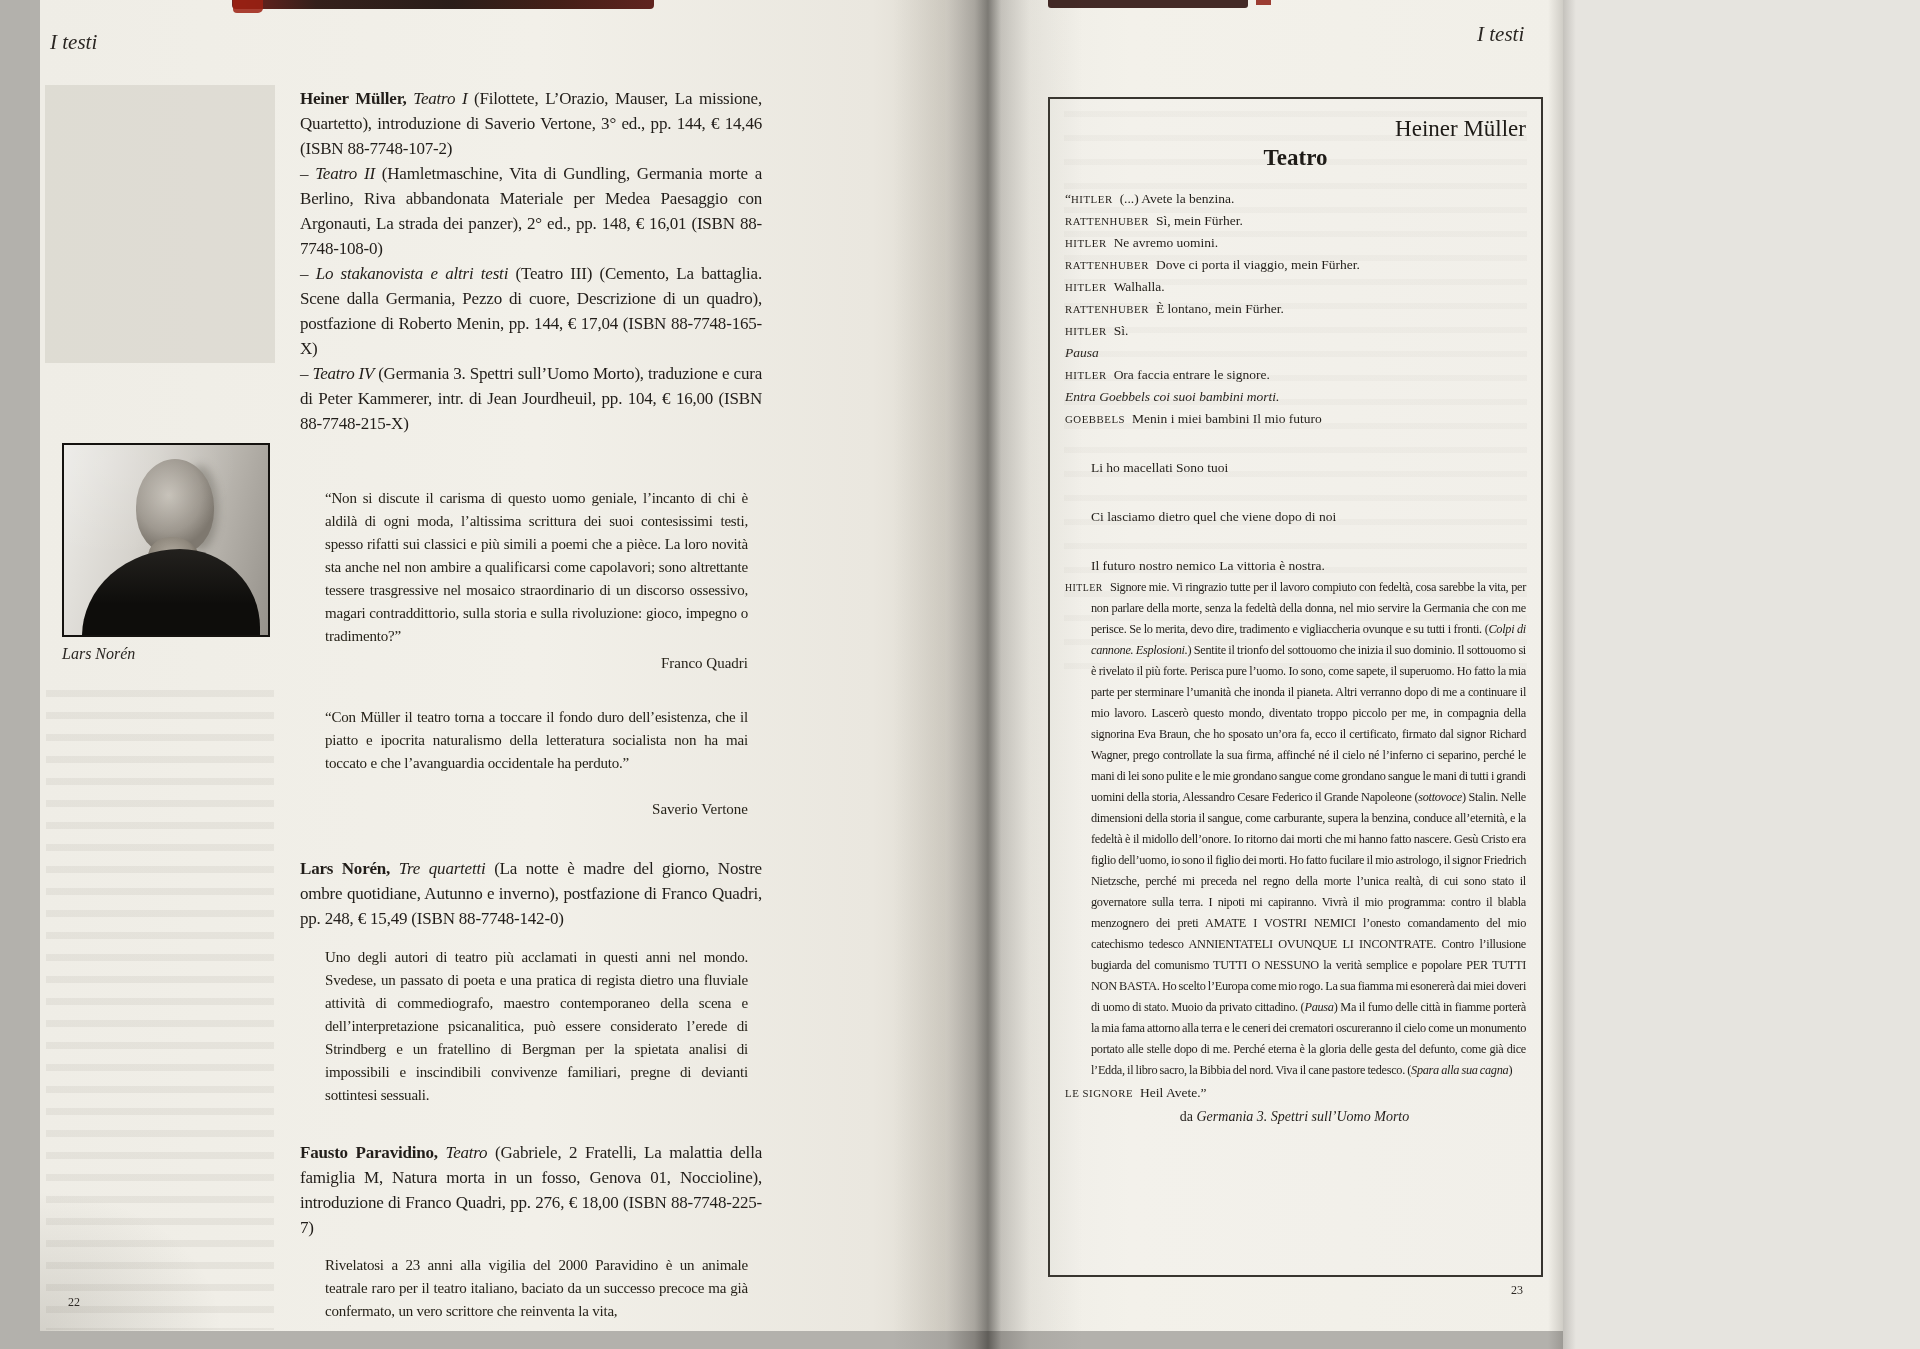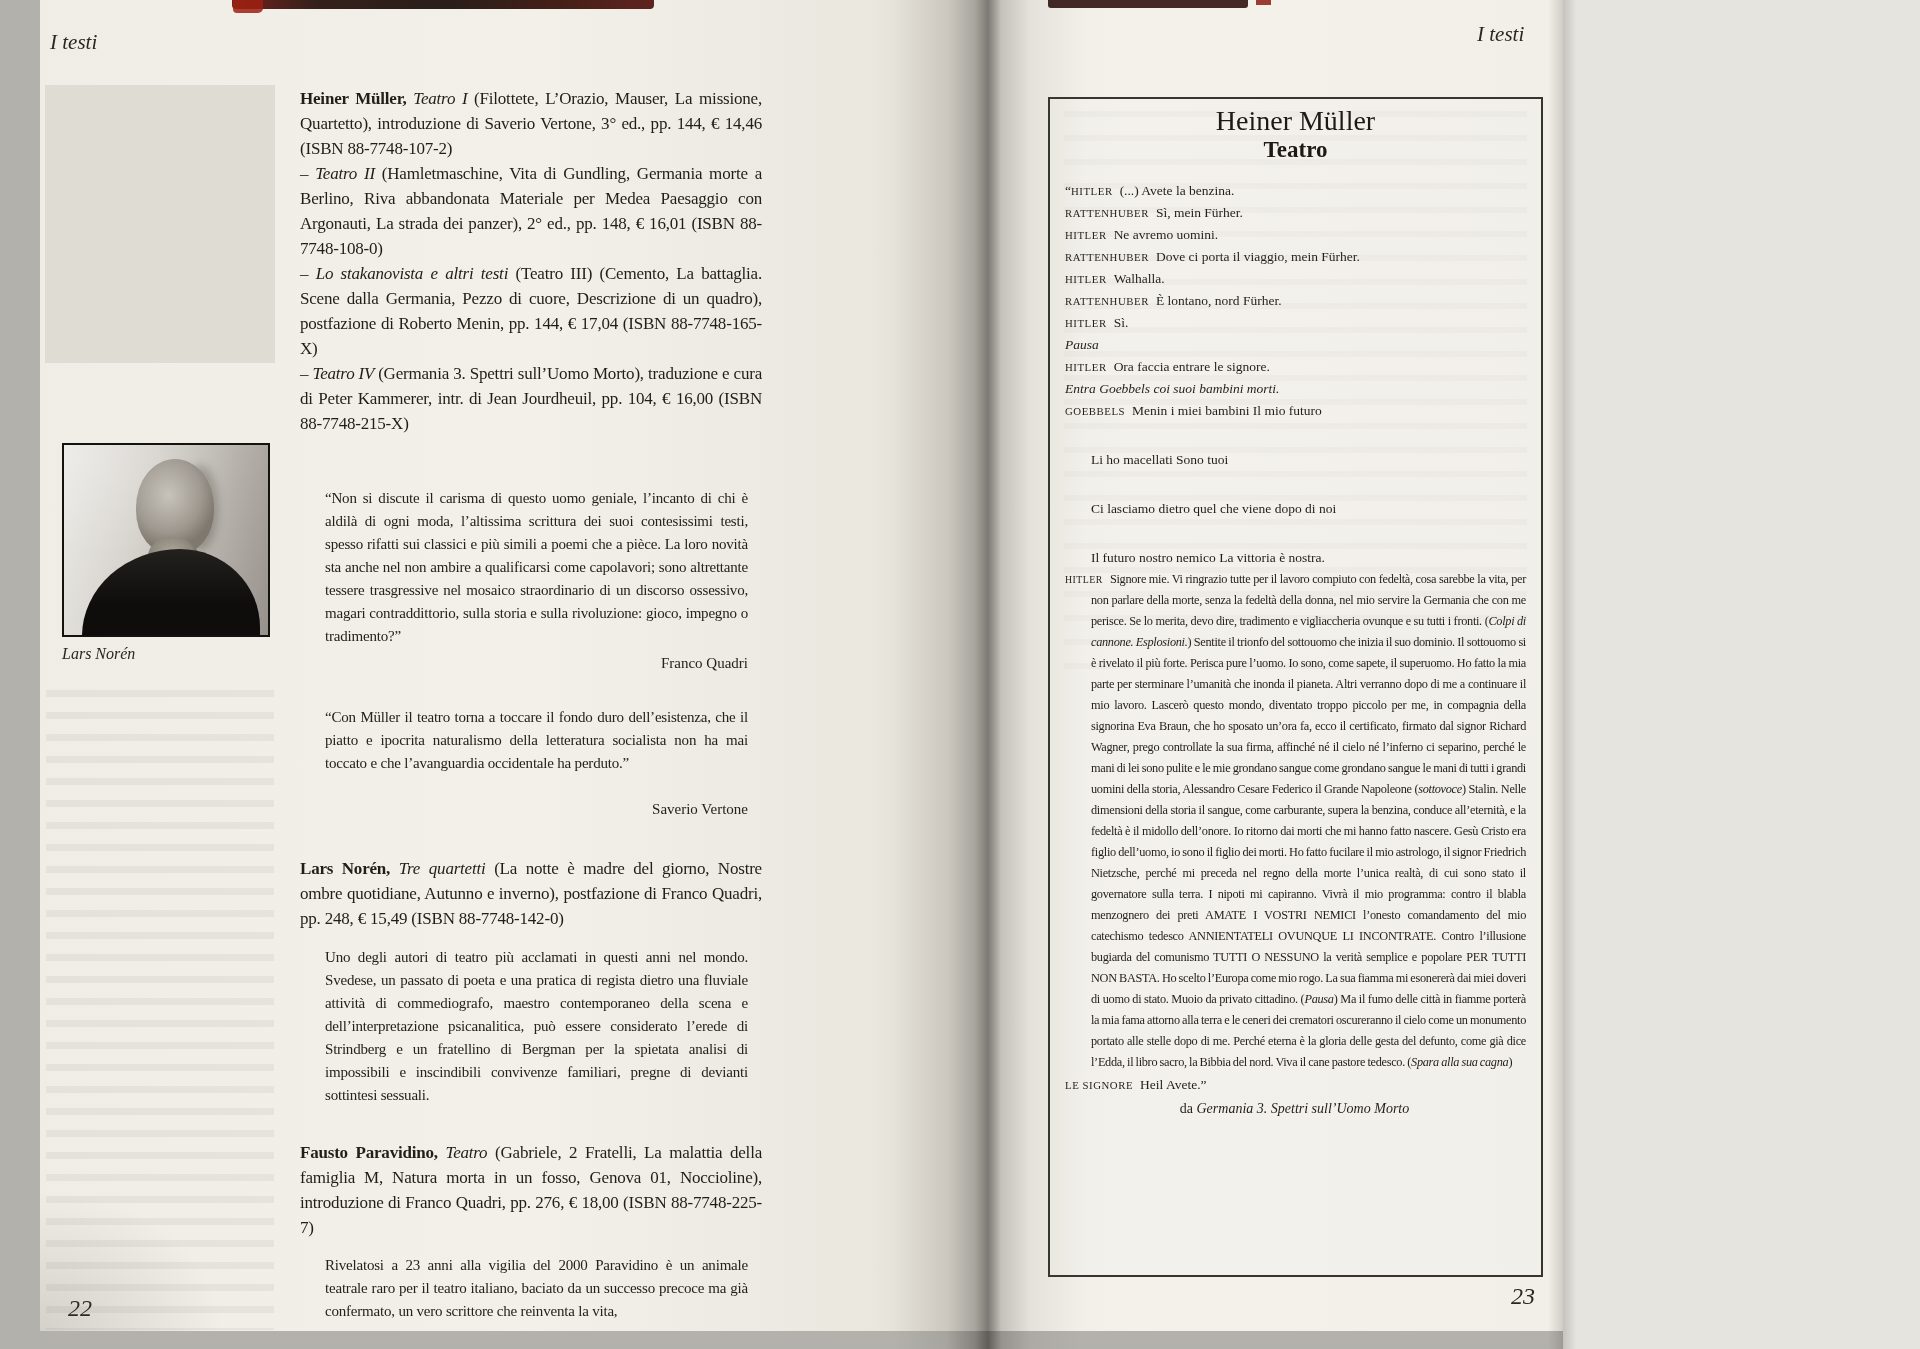--- a/index.html
+++ b/index.html
@@ -20,21 +20,21 @@
   .edge-right{position:absolute;left:1548px;top:0;width:28px;height:1349px;z-index:4;pointer-events:none;
     background:linear-gradient(90deg,rgba(0,0,0,0) 0%,rgba(50,45,38,0.18) 55%,rgba(0,0,0,0) 100%);}
   .stain{position:absolute;top:0;z-index:6;}
   .stain1{left:232px;width:422px;height:9px;border-radius:0 0 4px 4px;opacity:.93;
     background:linear-gradient(90deg,#6b120d,#26110c 20%,#1b0e0a 52%,#381008 78%,#551410);}
   .stain1b{left:233px;width:30px;height:13px;border-radius:0 0 5px 4px;background:#9c2012;opacity:.85;}
   .stain2{left:1048px;width:200px;height:8px;background:#2a0e0a;opacity:.88;border-radius:0 0 3px 3px;}
   .stain3{left:1256px;width:15px;height:5px;background:#8c1d12;opacity:.85;}
 
   .hdr{position:absolute;font-style:italic;font-size:21px;color:#2a2622;}
-  .pagenum{position:absolute;font-size:24px;color:#2a2622;font-style:italic;}
+  .pagenum{position:absolute;font-size:12px;color:#2a2622;}
 
   
   .blk{position:absolute;}
   .entry{left:260px;width:462px;font-size:17px;line-height:25px;letter-spacing:-0.2px;
     text-align:justify;}
   .entry p{margin:0;}
   .small{left:285px;width:423px;font-size:15px;line-height:23px;letter-spacing:-0.2px;text-align:justify;color:#262219;}
   .sig{left:285px;width:423px;font-size:15px;text-align:right;color:#262219;}
 
   .faint-block{position:absolute;left:5px;top:85px;width:230px;height:278px;background:rgba(186,182,171,0.32);}
@@ -53,21 +53,21 @@
   .photo .hand{position:absolute;left:84px;top:92px;width:52px;height:46px;border-radius:45% 55% 50% 50%;
     background:radial-gradient(55% 55% at 45% 40%,#b3aca1,#8e877c 75%,#6f685e 100%);}
   .photo .body{position:absolute;left:18px;bottom:-6px;width:178px;height:92px;border-radius:55% 45% 0 0/95% 85% 0 0;
     background:linear-gradient(180deg,#23211e,#0e0d0b 60%);}
   .photo .grain{position:absolute;inset:0;background:radial-gradient(120% 90% at 20% 10%,rgba(255,255,255,0.14),transparent 55%);}
   .caption{position:absolute;left:22px;top:645px;font-style:italic;font-size:16px;color:#2a2622;}
 
   
   .tbox{position:absolute;left:103px;top:97px;width:495px;height:1180px;border:2px solid #38352f;
     box-sizing:border-box;padding:6px 15px 0 15px;overflow:hidden;background:rgba(255,255,255,0.06);}
-  .tbox-title{text-align:center;font-size:28px;line-height:31px;margin-top:0;color:#1d1a16;}
+  .tbox-title{text-align:right;font-size:23px;line-height:31px;margin-top:8px;color:#1d1a16;}
   .tbox-subtitle{text-align:center;font-size:23px;line-height:27px;font-weight:bold;color:#1d1a16;}
   .dialogue{margin-top:17px;font-size:13.5px;line-height:22px;color:#211d18;}
   .dline{margin:0;}
   .dline.ind{padding-left:26px;margin-top:27px;}
   .speech{font-size:12.3px;line-height:21px;letter-spacing:-0.3px;word-spacing:-0.5px;
     text-align:justify;padding-left:26px;text-indent:-26px;color:#211d18;}
   .closing{font-size:13.5px;line-height:23px;}
   .attribution{text-align:center;font-size:14px;margin-top:4px;padding-right:2px;}
 
   .sp{font-size:0.8em;letter-spacing:0.05em;margin-right:7px;}
@@ -123,21 +123,21 @@
     <div class="box-ghost"></div>
     <div class="tbox-title">Heiner Müller</div>
     <div class="tbox-subtitle">Teatro</div>
 
     <div class="dialogue">
       <p class="dline"><span>“</span><span class="sp">HITLER</span><span>(...) Avete la benzina.</span></p>
       <p class="dline"><span class="sp">RATTENHUBER</span><span>Sì, mein Fürher.</span></p>
       <p class="dline"><span class="sp">HITLER</span><span>Ne avremo uomini.</span></p>
       <p class="dline"><span class="sp">RATTENHUBER</span><span>Dove ci porta il viaggio, mein Fürher.</span></p>
       <p class="dline"><span class="sp">HITLER</span><span>Walhalla.</span></p>
-      <p class="dline"><span class="sp">RATTENHUBER</span><span>È lontano, nord Fürher.</span></p>
+      <p class="dline"><span class="sp">RATTENHUBER</span><span>È lontano, mein Fürher.</span></p>
       <p class="dline"><span class="sp">HITLER</span><span>Sì.</span></p>
       <p class="dline"><span class="i">Pausa</span></p>
       <p class="dline"><span class="sp">HITLER</span><span>Ora faccia entrare le signore.</span></p>
       <p class="dline"><span class="i">Entra Goebbels coi suoi bambini morti.</span></p>
       <p class="dline"><span class="sp">GOEBBELS</span><span>Menin i miei bambini Il mio futuro</span></p>
       <p class="dline ind"><span>Li ho macellati Sono tuoi</span></p>
       <p class="dline ind"><span>Ci lasciamo dietro quel che viene dopo di noi</span></p>
       <p class="dline ind"><span>Il futuro nostro nemico La vittoria è nostra.</span></p>
       <p class="dline speech"><span class="sp">HITLER</span><span>Signore mie. Vi ringrazio tutte per il lavoro compiuto con fedeltà, cosa sarebbe la vita, per non parlare della morte, senza la fedeltà della donna, nel mio servire la Germania che con me perisce. Se lo merita, devo dire, tradimento e vigliaccheria ovunque e su tutti i fronti. (</span><span class="i">Colpi di cannone. Esplosioni.</span><span>) Sentite il trionfo del sottouomo che inizia il suo dominio. Il sottouomo si è rivelato il più forte. Perisca pure l’uomo. Io sono, come sapete, il superuomo. Ho fatto la mia parte per sterminare l’umanità che inonda il pianeta. Altri verranno dopo di me a continuare il mio lavoro. Lascerò questo mondo, diventato troppo piccolo per me, in compagnia della signorina Eva Braun, che ho sposato un’ora fa, ecco il certificato, firmato dal signor Richard Wagner, prego controllate la sua firma, affinché né il cielo né l’inferno ci separino, perché le mani di lei sono pulite e le mie grondano sangue come grondano sangue le mani di tutti i grandi uomini della storia, Alessandro Cesare Federico il Grande Napoleone (</span><span class="i">sottovoce</span><span>) Stalin. Nelle dimensioni della storia il sangue, come carburante, supera la benzina, conduce all’eternità, e la fedeltà è il midollo dell’onore. Io ritorno dai morti che mi hanno fatto nascere. Gesù Cristo era figlio dell’uomo, io sono il figlio dei morti. Ho fatto fucilare il mio astrologo, il signor Friedrich Nietzsche, perché mi preceda nel regno della morte l’unica realtà, di cui sono stato il governatore sulla terra. I nipoti mi capiranno. Vivrà il mio programma: contro il blabla menzognero dei preti AMATE I VOSTRI NEMICI l’onesto comandamento del mio catechismo tedesco ANNIENTATELI OVUNQUE LI INCONTRATE. Contro l’illusione bugiarda del comunismo TUTTI O NESSUNO la verità semplice e popolare PER TUTTI NON BASTA. Ho scelto l’Europa come mio rogo. La sua fiamma mi esonererà dai miei doveri di uomo di stato. Muoio da privato cittadino. (</span><span class="i">Pausa</span><span>) Ma il fumo delle città in fiamme porterà la mia fama attorno alla terra e le ceneri dei crematori oscureranno il cielo come un monumento portato alle stelle dopo di me. Perché eterna è la gloria delle gesta del defunto, come già dice l’Edda, il libro sacro, la Bibbia del nord. Viva il cane pastore tedesco. (</span><span class="i">Spara alla sua cagna</span><span>)</span></p>
       <p class="dline closing"><span class="sp">LE SIGNORE</span><span>Heil Avete.”</span></p>

